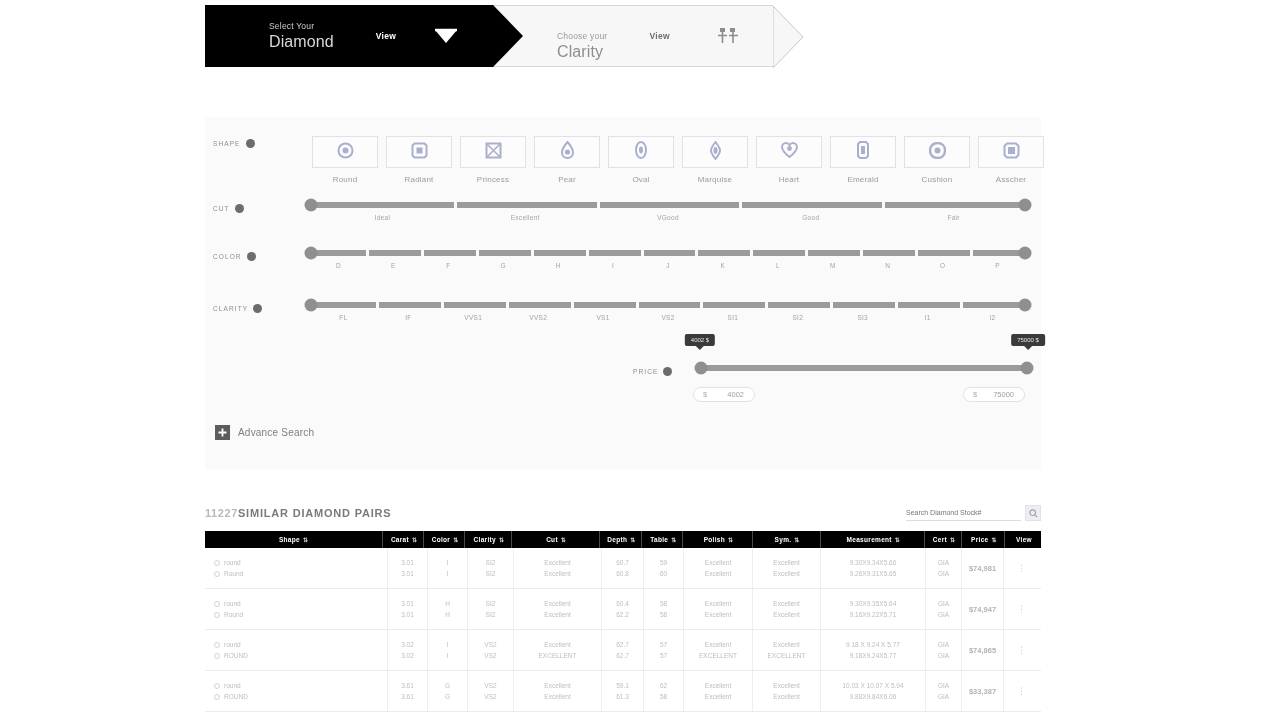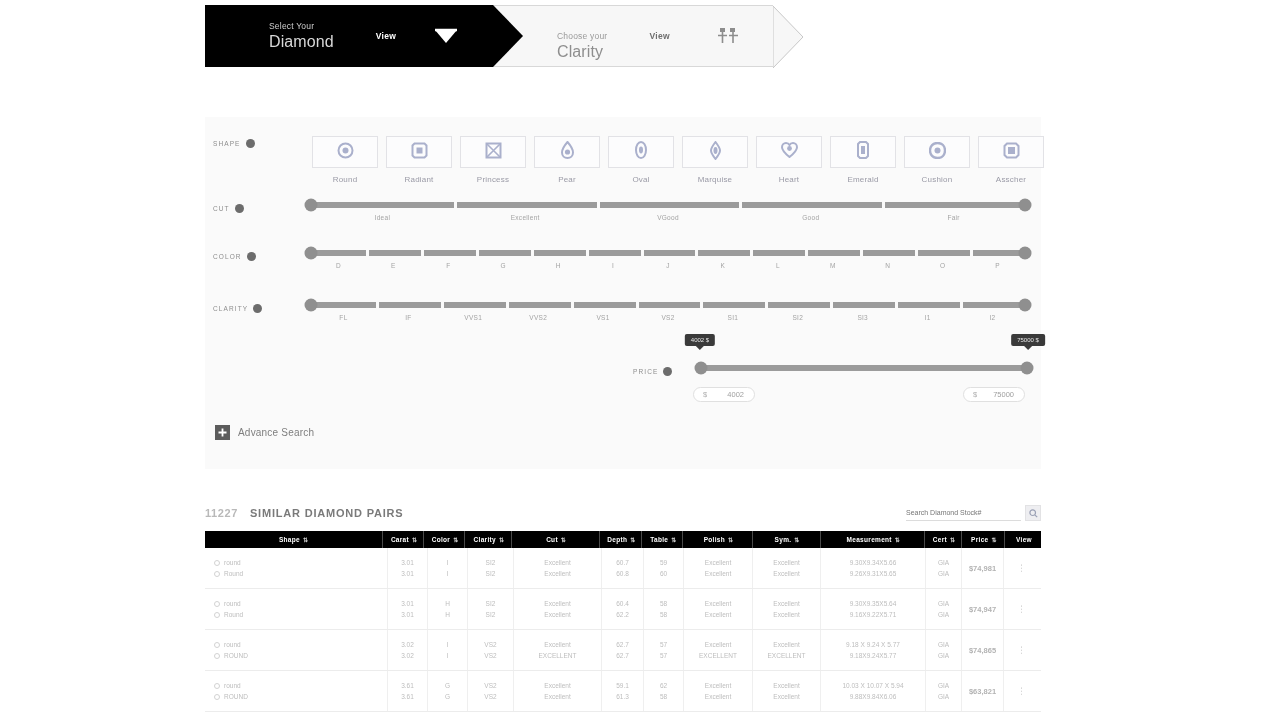--- a/index.html
+++ b/index.html
@@ -150,21 +150,21 @@
     display: flex; align-items: center; justify-content: center;
   }
   .advance span.txt { font-size: 10px; color: #7e7e7e; letter-spacing: .2px; }
 
   
   .results-head {
     position: absolute; left: 205px; top: 500px; width: 836px; height: 26px;
     display: flex; align-items: center;
   }
   .res-count { font-size: 11px; color: #b9b9b9; letter-spacing: .6px; font-weight: bold; }
-  .res-title { font-size: 11px; color: #7a7a7a; letter-spacing: .8px; font-weight: bold; margin-left: 12px; }
+  .res-title { font-size: 11px; color: #7a7a7a; letter-spacing: .8px; font-weight: bold; margin-left: 0; }
   .res-search {
     margin-left: auto; display: flex; align-items: center; gap: 4px;
   }
   .res-search input {
     width: 115px; height: 16px; border: none; border-bottom: 1px solid #dcdcdc;
     background: transparent; font-size: 7px; color: #b0b0b0;
     font-family: "Liberation Sans", sans-serif; outline: none;
     text-align: left;
   }
   .res-search .sbtn {
@@ -797,21 +797,21 @@
             <div class="ln">Excellent</div>
           </div>
           <div class="td" style="width: 105px;">
             <div class="ln">10.03 X 10.07 X 5.94</div>
             <div class="ln">9.88X9.84X6.06</div>
           </div>
           <div class="td" style="width: 36px;">
             <div class="ln">GIA</div>
             <div class="ln">GIA</div>
           </div>
-          <div class="td price" style="width: 42px;">$63,821</div>
+          <div class="td price" style="width: 42px;">$33,387</div>
           <div class="td" style="width: 35px;">
             <span class="kebab">⋮</span>
           </div>
         </div>
       </div>
   </div>
 
 </div>
 
 </body></html>

